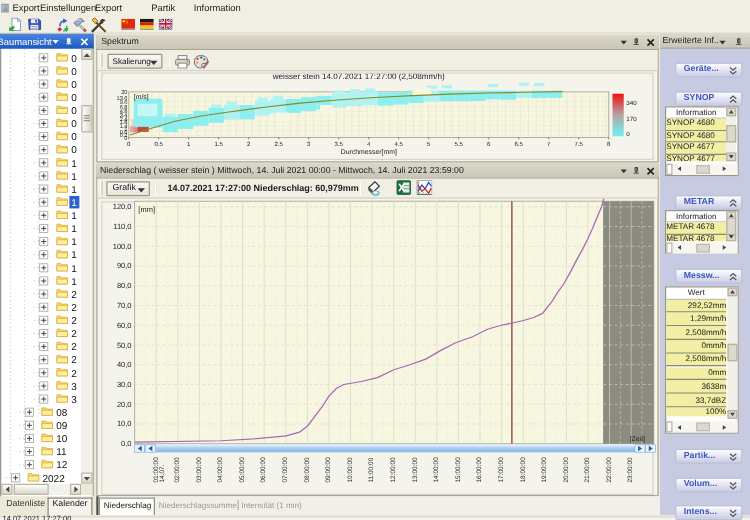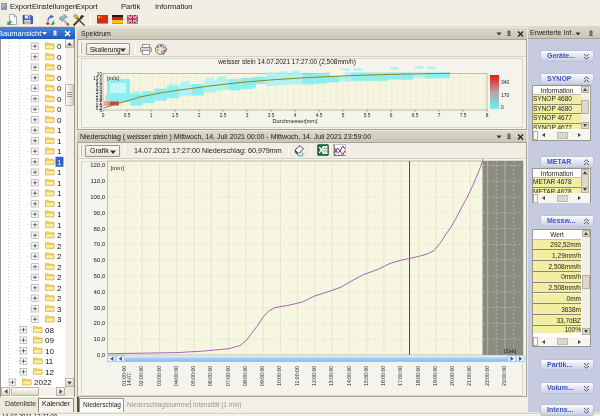--- a/index.html
+++ b/index.html
@@ -549,21 +549,21 @@
   </svg>
 <div class="ab" style="left:78px;top:143px;width:448px;height:16px;background:#f1efe4;border-bottom:1px solid #d5d2c2;"></div>
 <div class="ab" style="left:80px;top:145px;width:2px;height:11px;border-left:1px solid #fff;border-right:1px solid #c0bcac;"></div>
 <div class="ab toolbtn t7" style="left:85px;top:144.5px;width:35px;height:12px;">
     <span style="position:absolute;left:4px;top:1.5px;">Grafik</span>
     <svg style="position:absolute;right:3px;top:4px;" width="6" height="5">
       <path d="M0 0.5l3 3.5 3-3.5z" fill="#333"></path>
     </svg>
   </div>
 <div class="ab" style="left:124px;top:145px;width:1px;height:11px;background:#c0bcac;border-right:1px solid #fff;"></div>
-<div class="ab" style="left:134px;top:145.5px;font-size:7.2px;color:#1a1a1a;white-space:nowrap;">14.07.2021 17:27:00 Niederschlag: 60,979mm</div>
+<div class="ab" style="left:134px;top:145.5px;font-size:7.2px;color:#1a1a1a;white-space:nowrap;font-weight:bold;">14.07.2021 17:27:00 Niederschlag: 60,979mm</div>
 <div class="ab" style="left:288px;top:145px;width:1px;height:11px;background:#c0bcac;border-right:1px solid #fff;"></div>
 <svg class="ab" style="left:293px;top:143.5px;" width="12" height="13" viewBox="0 0 12 13">
 <path d="M2 6L7 1.5l3.5 3.5-5 4.5z" fill="#f8f8f8" stroke="#333" stroke-width="0.9"></path>
 <path d="M2 6l3.5 3.5-1 1.5L1.5 8z" fill="#555"></path>
 <ellipse cx="7.5" cy="10.5" rx="3" ry="1.8" fill="#9adede" stroke="#4a9aaa" stroke-width="0.6"></ellipse>
 <path d="M5.5 9.5c1-0.5 3-0.5 4 0l-2 1.5z" fill="#fff"></path>
   </svg>
 <div class="ab" style="left:310px;top:145px;width:1px;height:11px;background:#c0bcac;border-right:1px solid #fff;"></div>
 <svg class="ab" style="left:317px;top:144px;" width="12" height="12" viewBox="0 0 12 12">
 <rect x="0.5" y="0.5" width="11" height="11" rx="1" fill="#1e7145" stroke="#14502f" stroke-width="0.6"></rect>

